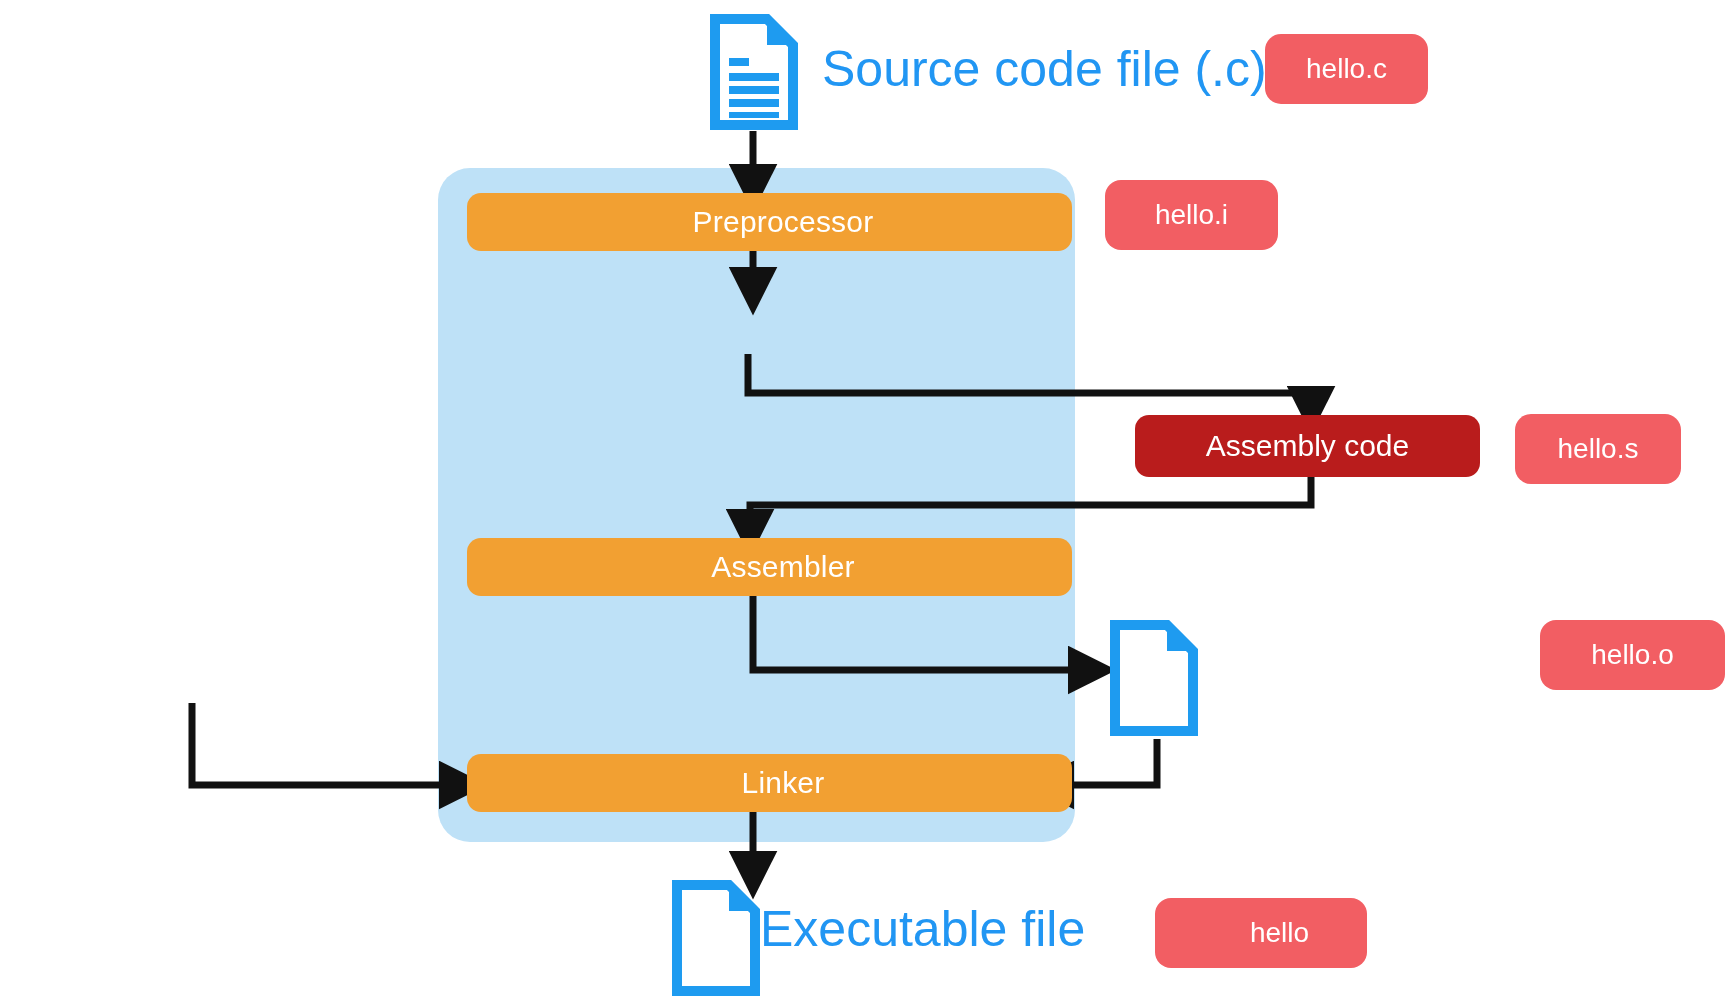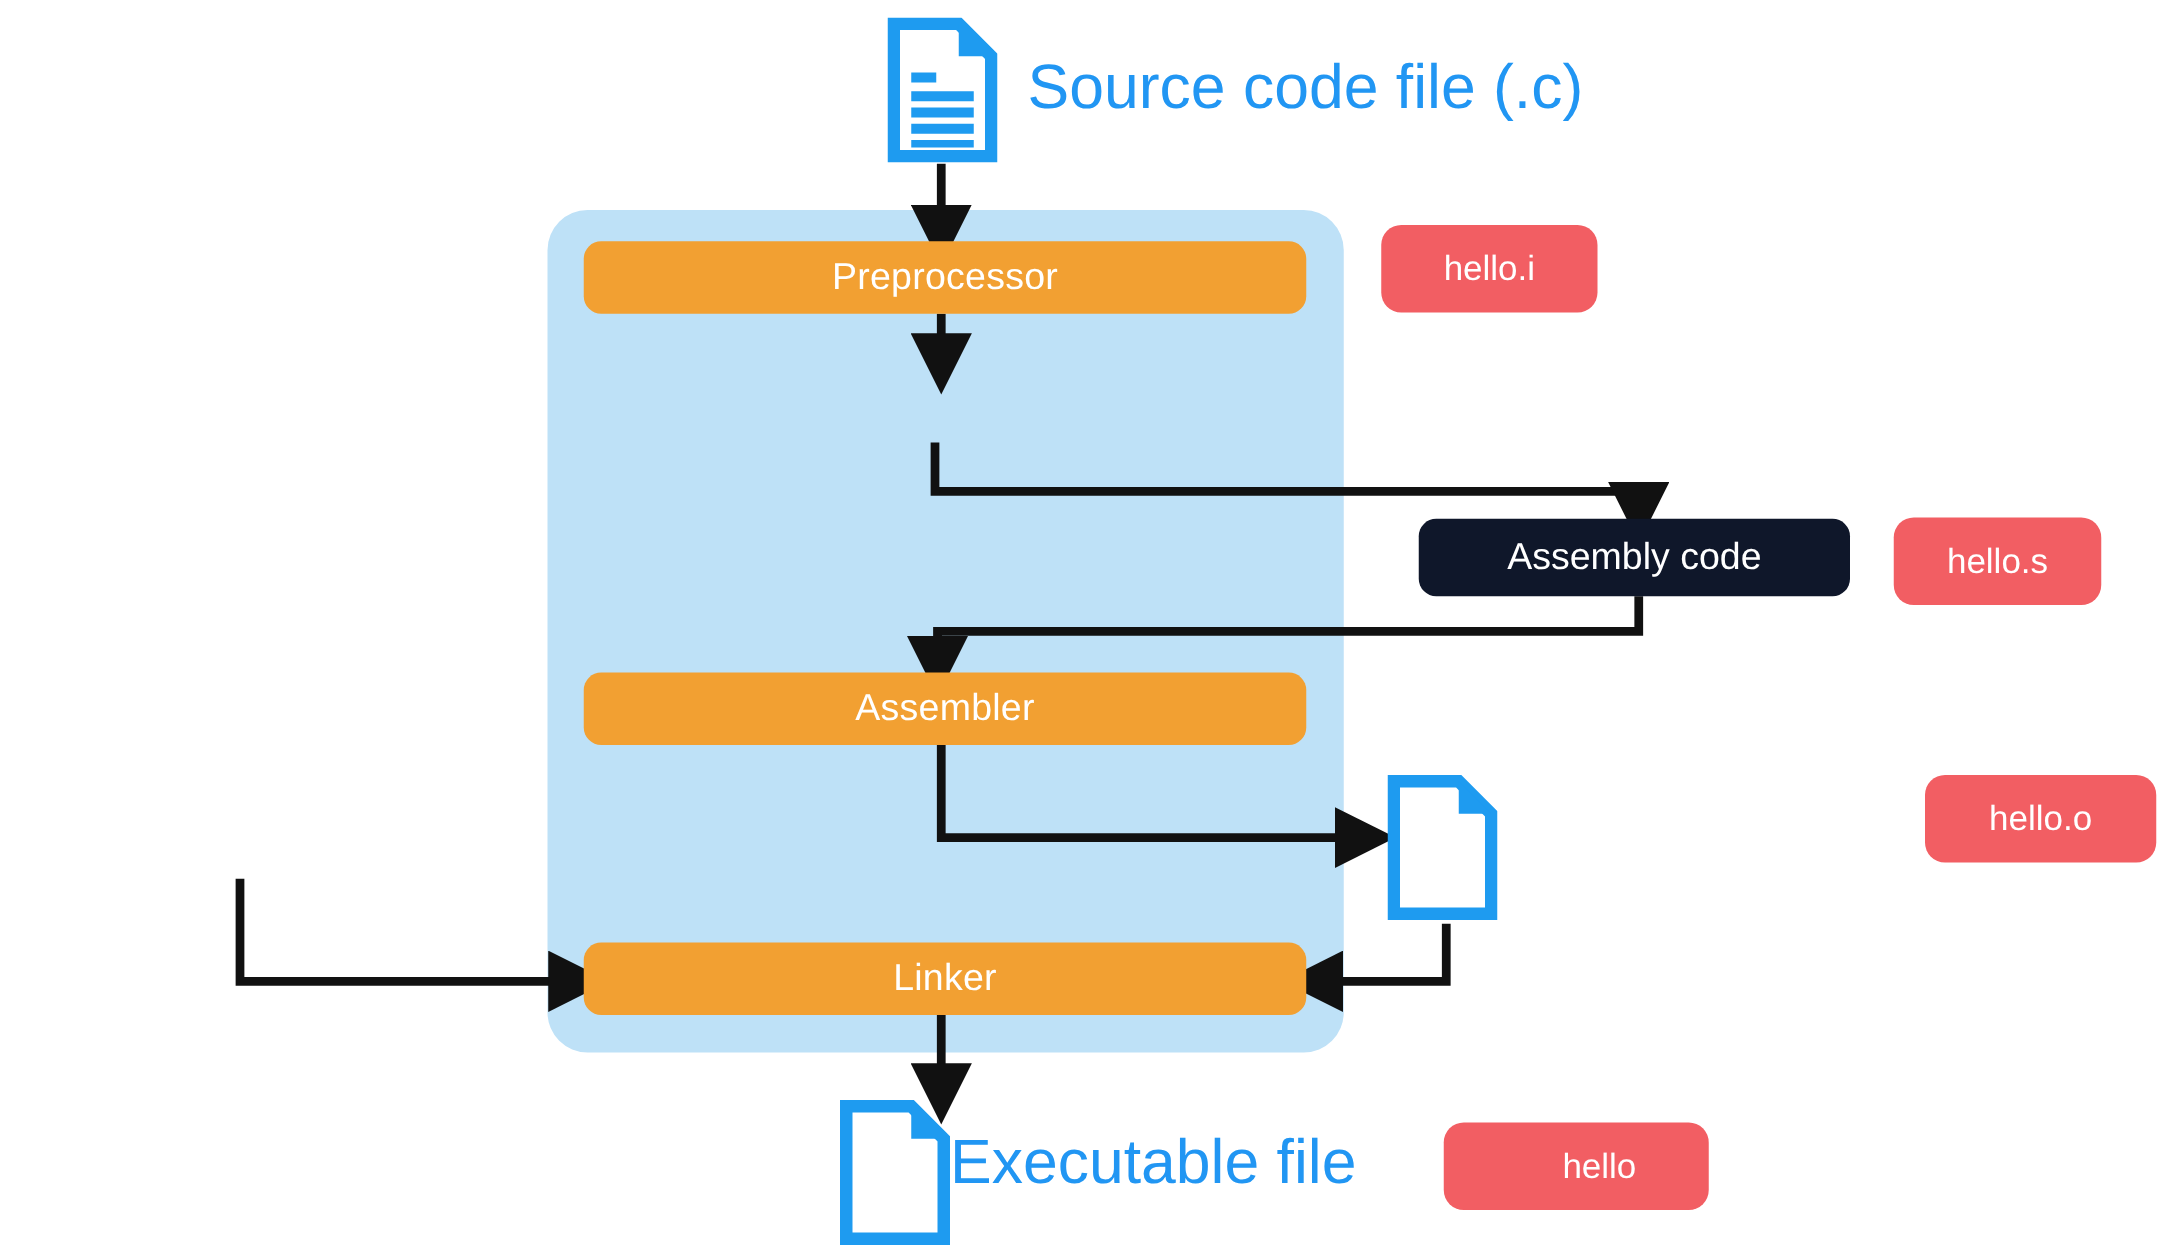--- a/index.html
+++ b/index.html
@@ -35,29 +35,30 @@
     border-radius: 14px;
     color: #FFFFFF;
     display: flex;
     align-items: center;
     justify-content: center;
     font-size: 30px;
     letter-spacing: 0.2px;
     left: 467px;
     width: 578px;
     height: 58px;
+    padding-left: 27px;
   }
   .stage-preprocessor { top: 193px; }
   .stage-compiler     { top: 296px; }
   .stage-assembler    { top: 538px; }
   .stage-linker       { top: 754px; }
 
   
   .purple {
-    background: #0f172a;
+    background: #b91c1c;
     border-radius: 14px;
     color: #FFFFFF;
     display: flex;
     align-items: center;
     justify-content: center;
     font-size: 30px;
     height: 62px;
   }
   .purple-assembly { left: 1135px; top: 415px; width: 345px; }
   .purple-libraries { left: 22px; top: 640px; width: 343px; }
@@ -144,20 +145,21 @@
   <svg class="abs fileicon icon-source" viewBox="0 0 88 116" xmlns="http://www.w3.org/2000/svg">
     <path d="M5,5 L57,5 L83,31 L83,111 L5,111 Z" fill="#FFFFFF" stroke="#1E9BF0" stroke-width="10" stroke-linejoin="miter"></path>
     <path d="M57,5 L57,31 L83,31 Z" fill="#1E9BF0"></path>
     <rect x="19" y="44" width="20" height="8" fill="#1E9BF0"></rect>
     <rect x="19" y="59" width="50" height="8" fill="#1E9BF0"></rect>
     <rect x="19" y="72" width="50" height="8" fill="#1E9BF0"></rect>
     <rect x="19" y="85" width="50" height="8" fill="#1E9BF0"></rect>
     <rect x="19" y="98" width="50" height="6" fill="#1E9BF0"></rect>
   </svg>
   <div class="abs caption caption-source">Source code file (.c)</div>
+  <div class="abs badge badge-hello-c">hello.c</div>
 
   <div class="abs badge badge-hello-i">hello.i</div>
   <div class="abs badge badge-hello-s">hello.s</div>
 
   <svg class="abs fileicon icon-object" viewBox="0 0 88 116" xmlns="http://www.w3.org/2000/svg">
     <path d="M5,5 L57,5 L83,31 L83,111 L5,111 Z" fill="#FFFFFF" stroke="#1E9BF0" stroke-width="10" stroke-linejoin="miter"></path>
     <path d="M57,5 L57,31 L83,31 Z" fill="#1E9BF0"></path>
   </svg>
   <div class="abs badge badge-hello-o">hello.o</div>
 

